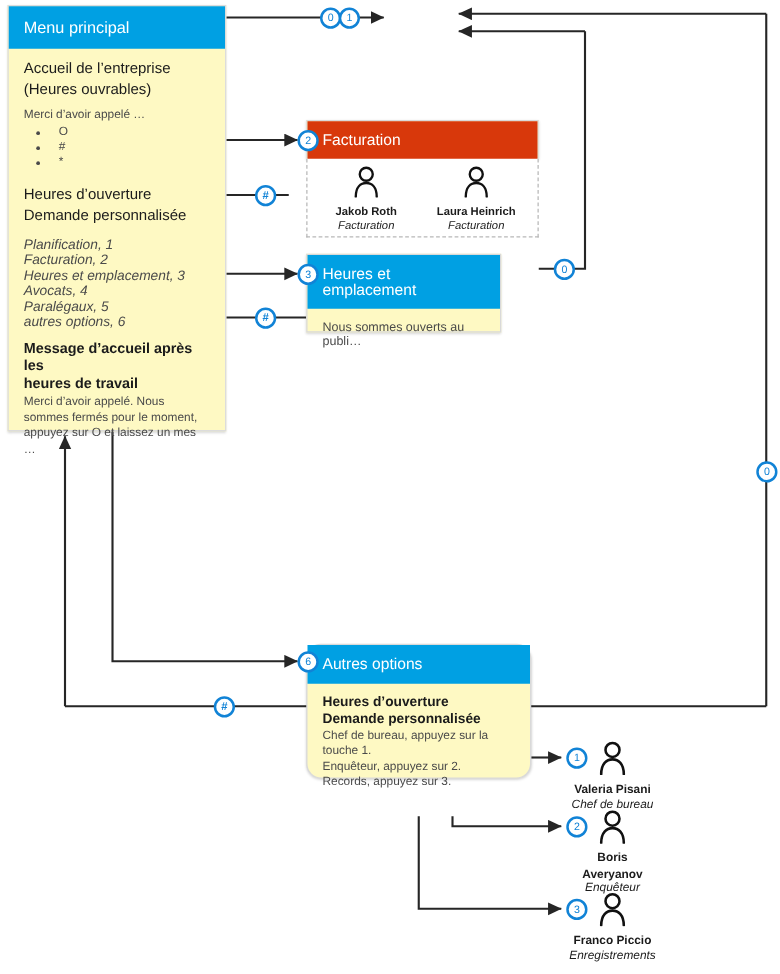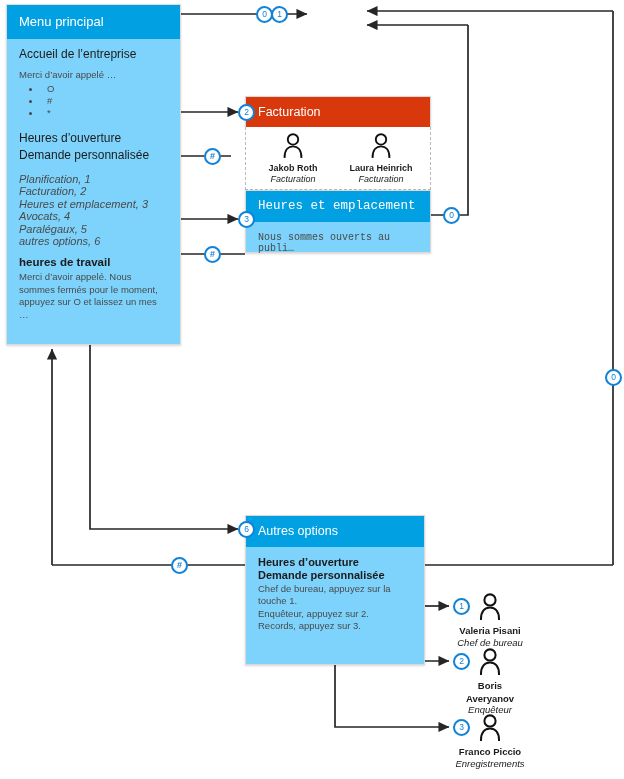--- a/index.html
+++ b/index.html
@@ -2,21 +2,21 @@
 <html><head>
 <meta charset="utf-8">
 <style>
   html,body{margin:0;padding:0;background:#ffffff;}
   body{width:624px;height:779px;position:relative;overflow:hidden;
        font-family:"Liberation Sans","DejaVu Sans",sans-serif;color:#1a1a1a;}
   #stage{position:absolute;left:0;top:0;width:624px;height:779px;}
   svg.wires{position:absolute;left:0;top:0;width:624px;height:779px;pointer-events:none;}
 
   
-  .card{position:absolute;background:#7dd3fc;border:1px solid #d9d9d9;
+  .card{position:absolute;background:#fef9c3;border:1px solid #d9d9d9;
         box-shadow:0 1px 2px rgba(0,0,0,.16);box-sizing:border-box;}
   .card-head{font-size:12.5px;line-height:1;padding:9px 12px;color:#ffffff;}
   .hdr-blue{background:#00A0E3;}
   .hdr-orange{background:#D8380B;}
   .card-body{padding:8px 12px 10px 12px;}
 
   .menu-card{left:6px;top:4px;width:175px;height:341px;border:1px solid #dcdcdc;}
   .menu-card .card-head{padding:10px 12px 11px 12px;font-size:13px;}
   .blk-title{font-size:12px;line-height:15px;color:#1b1b1b;margin:0 0 2px 0;}
   .blk-sub{font-size:9.5px;line-height:13px;color:#4a4a4a;margin:6px 0 0 0;}
@@ -30,25 +30,25 @@
   .list-plain li{font-size:11px;line-height:12.4px;color:#4a4a4a;font-style:italic;}
   .mtitle{font-size:11.5px;line-height:14px;font-weight:600;color:#1b1b1b;}
   .mtxt{font-size:9.5px;line-height:12.4px;color:#4a4a4a;margin-top:2px;}
 
   .bill-card{left:245px;top:96px;width:186px;height:31px;}
   .bill-people{position:absolute;left:245px;top:127px;width:186px;height:63px;
                border:1px dashed #b8b8b8;border-top:none;box-sizing:border-box;
                background:#ffffff;}
   .people-row{display:flex;justify-content:center;align-items:flex-start;padding-top:5px;}
 
-  .hours-card{left:245px;top:190px;width:186px;height:63px;font-family:Liberation Mono, monospace;}
+  .hours-card{left:245px;top:203px;width:156px;height:63px;}
   .hours-card .card-head{padding:9px 12px;}
   .hours-card .card-body{font-size:10px;color:#4a4a4a;padding:10px 12px;}
 
-  .other-card{left:245px;top:515px;width:180px;height:150px;}
+  .other-card{left:245px;top:515px;width:180px;height:108px;border-radius:12px;}
   .other-card .card-head{padding:9px 12px;}
   .other-card .card-body{padding:9px 12px 10px 12px;}
   .ot-title{font-size:11px;line-height:13.5px;font-weight:600;color:#1b1b1b;}
   .ot-line{font-size:9.5px;line-height:12.6px;color:#4a4a4a;}
 
   
   .person{position:absolute;text-align:center;width:120px;}
   .person .glyph{display:block;margin:0 auto;}
   .p-name{font-size:9.5px;line-height:11.5px;font-weight:600;color:#1b1b1b;margin-top:1px;}
   .p-role{font-size:9.5px;line-height:11.5px;font-style:italic;color:#1b1b1b;}
@@ -101,20 +101,21 @@
       <path d="M425,606 L449,606" marker-end="url(#arw)"></path>
       <path d="M362,653 L362,661 L449,661" marker-end="url(#arw)"></path>
       <path d="M335,653 L335,727 L449,727" marker-end="url(#arw)"></path>
     </g>
   </svg>
 
   <div class="card menu-card">
     <div class="card-head hdr-blue">Menu principal</div>
     <div class="card-body">
       <div class="blk-title">Accueil de l’entreprise</div>
+      <div class="blk-title">(Heures ouvrables)</div>
       <div class="blk-sub">Merci d’avoir appelé …</div>
       <ul class="dots">
         <li>O</li>
         <li>#</li>
         <li>*</li>
       </ul>
 
       <div class="gap-lg"></div>
 
       <div class="blk-title">Heures d’ouverture</div>
@@ -126,20 +127,21 @@
         <li>Planification, 1</li>
         <li>Facturation, 2</li>
         <li>Heures et emplacement, 3</li>
         <li>Avocats, 4</li>
         <li>Paralégaux, 5</li>
         <li>autres options, 6</li>
       </ul>
 
       <div class="gap-sm"></div>
 
+      <div class="mtitle">Message d’accueil après les</div>
       <div class="mtitle">heures de travail</div>
       <div class="mtxt">Merci d’avoir appelé. Nous sommes fermés pour le moment, appuyez sur O et laissez un mes …</div>
     </div>
   </div>
 
   <div class="card bill-card">
     <div class="card-head hdr-orange">Facturation</div>
   </div>
   <div class="bill-people">
     <div class="people-row">

